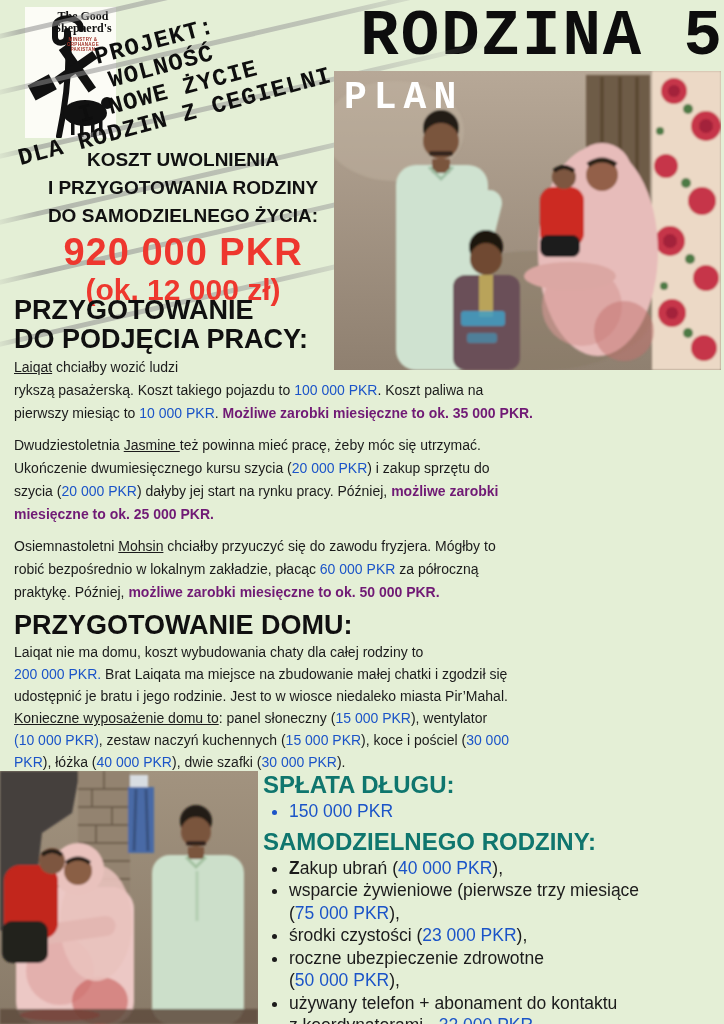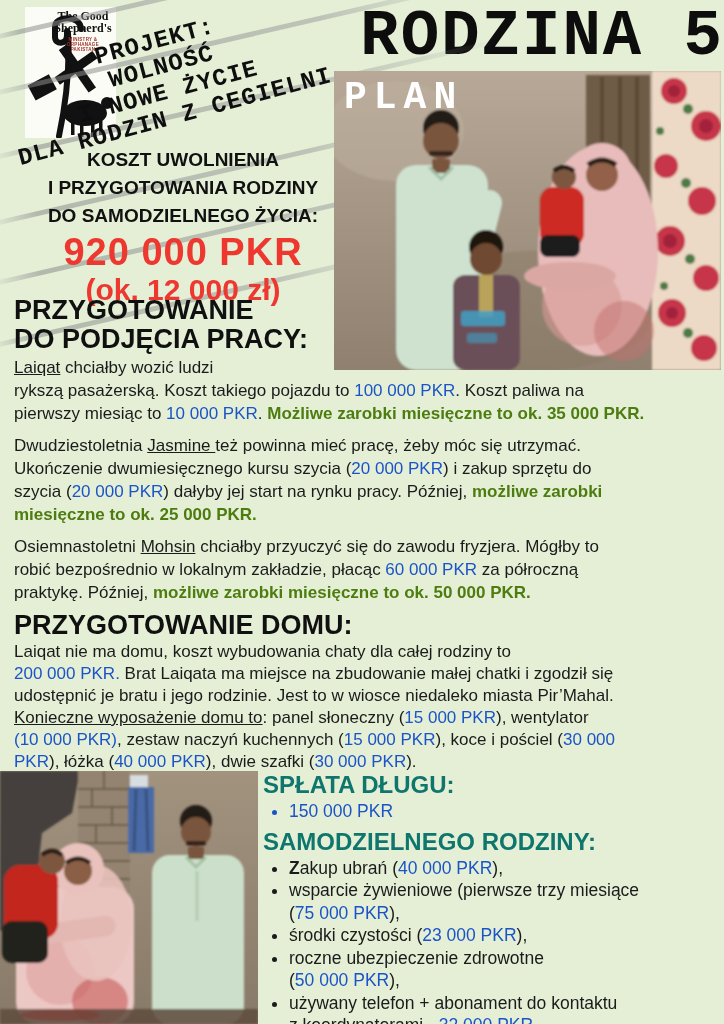--- a/index.html
+++ b/index.html
@@ -39,28 +39,28 @@
   
   .cost{left:18px;top:146px;width:330px;text-align:center;z-index:4;}
   .cost-line{font-weight:800;font-size:19px;line-height:28px;color:#111;}
   .amount{font-weight:800;font-size:38px;line-height:44px;color:#ee372e;letter-spacing:1px;}
   .amount-sub{font-weight:800;font-size:30px;line-height:32px;color:#ee372e;}
 
   
   .main{left:14px;top:296px;width:706px;z-index:4;}
   .h2{font-weight:800;font-size:27px;line-height:29px;color:#101010;}
   .h2b{font-weight:800;font-size:27px;line-height:28px;color:#101010;margin-top:7px;}
-  .para{font-size:17px;line-height:23px;margin:0;color:#1b1b1b;}
+  .para{font-size:14px;line-height:23px;margin:0;color:#1b1b1b;}
   .p1{margin-top:2px;} .p2{margin-top:9px;} .p3{margin-top:9px;}
   .p4{margin-top:2px;line-height:22px;}
 
   .run-n{} 
   .run-u{text-decoration:underline;}
   .run-b{color:#1b54c8;font-weight:400;}
-  .run-g{color:#4d7c0f;font-weight:700;}
+  .run-g{color:#701a75;font-weight:700;}
   .run-B{font-weight:700;}
 
   
   .rcol{left:263px;top:772px;width:460px;z-index:4;}
   .rc-h{font-weight:800;font-size:24px;line-height:26px;color:#0f766e;}
   .rcol ul{margin:2px 0 6px 0;padding-left:26px;}
   .rcol li{font-size:17.5px;line-height:22.5px;color:#1b1b1b;}
   .rcol li.blue::marker{color:#1b54c8;}
   .rc-h2{margin-top:4px;}
 

